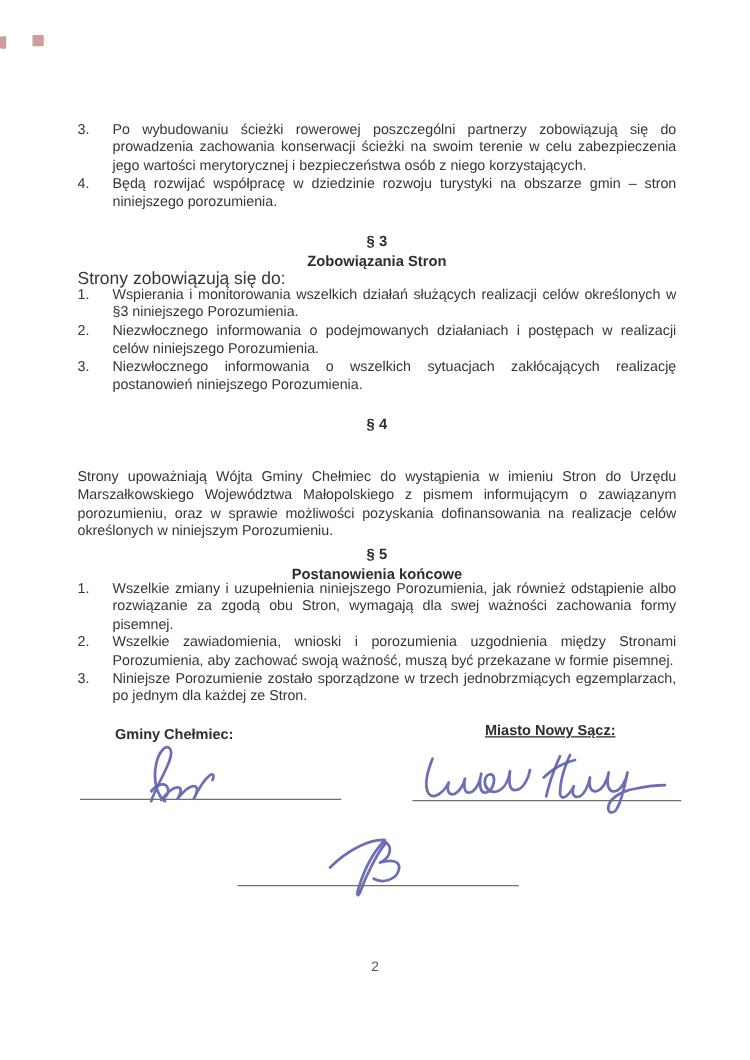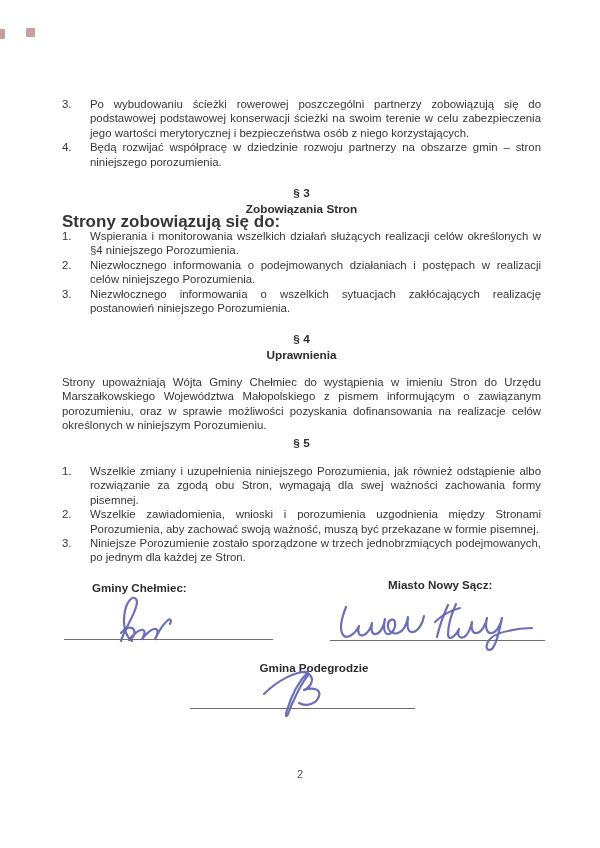--- a/index.html
+++ b/index.html
@@ -11,21 +11,21 @@
     position:relative;
     overflow:hidden;
   }
   .page{position:absolute;inset:0;background:#ffffff;}
   .abs{position:absolute;left:62px;right:59px;}
   .body-text{font-size:11.4px;line-height:14.4px;text-align:justify;color:#363636;}
   .li{display:flex;align-items:flex-start;}
   .li .num{width:28px;flex:none;}
   .li .txt{flex:1 1 auto;text-align:justify;}
   .sec-head{text-align:center;font-weight:700;font-size:11.8px;line-height:16.2px;color:#2e2e2e;}
-  .intro{font-size:17px;line-height:14.4px;color:#363636;font-weight:bold;}
+  .intro{font-size:14px;line-height:14.4px;color:#363636;}
   .sig-label{position:absolute;font-weight:700;font-size:11.6px;line-height:14px;color:#2d2d2d;white-space:nowrap;}
   .rule{position:absolute;height:1px;background:#6f6f6f;}
   .sig{position:absolute;}
   .ink{stroke:#5d5fae;stroke-width:2.2;fill:none;stroke-linecap:round;stroke-linejoin:round;opacity:.9;}
   .scan-mark{position:absolute;background:#a14f4f;opacity:.55;border-radius:1px;}
   .scan-mark.m1{left:0;top:29px;width:5px;height:10px;}
   .scan-mark.m2{left:26px;top:28px;width:9px;height:9px;}
   .page-number{position:absolute;left:0;right:0;top:768px;text-align:center;font-size:11px;color:#555555;}
   .center-label{position:absolute;left:214px;width:200px;text-align:center;font-weight:700;font-size:11.6px;color:#2d2d2d;}
 </style>
@@ -33,91 +33,90 @@
 <body>
 
 <div class="page">
 
   <div class="scan-mark m1"></div>
   <div class="scan-mark m2"></div>
 
   <div class="abs body-text" style="top:97px;">
     <div class="li">
       <span class="num">3.</span>
-      <span class="txt">Po wybudowaniu ścieżki rowerowej poszczególni partnerzy zobowiązują się do podstawowej podstawowej konserwacji ścieżki na swoim terenie w celu zabezpieczenia jego wartości merytorycznej i bezpieczeństwa osób z niego korzystających.</span>
+      <span class="txt">Po wybudowaniu ścieżki rowerowej poszczególni partnerzy zobowiązują się do prowadzenia zachowania konserwacji ścieżki na swoim terenie w celu zabezpieczenia jego wartości merytorycznej i bezpieczeństwa osób z niego korzystających.</span>
     </div>
     <div class="li">
       <span class="num">4.</span>
-      <span class="txt">Będą rozwijać współpracę w dziedzinie rozwoju partnerzy na obszarze gmin – stron niniejszego porozumienia.</span>
+      <span class="txt">Będą rozwijać współpracę w dziedzinie rozwoju turystyki na obszarze gmin – stron niniejszego porozumienia.</span>
     </div>
   </div>
 
   <div class="abs sec-head" style="top:185px;">
     <div>§ 3</div>
     <div>Zobowiązania Stron</div>
   </div>
   <div class="abs intro" style="top:215px;">Strony zobowiązują się do:</div>
   <div class="abs body-text" style="top:229px;">
     <div class="li">
       <span class="num">1.</span>
-      <span class="txt">Wspierania i monitorowania wszelkich działań służących realizacji celów określonych w §4 niniejszego Porozumienia.</span>
+      <span class="txt">Wspierania i monitorowania wszelkich działań służących realizacji celów określonych w §3 niniejszego Porozumienia.</span>
     </div>
     <div class="li">
       <span class="num">2.</span>
       <span class="txt">Niezwłocznego informowania o podejmowanych działaniach i postępach w realizacji celów niniejszego Porozumienia.</span>
     </div>
     <div class="li">
       <span class="num">3.</span>
       <span class="txt">Niezwłocznego informowania o wszelkich sytuacjach zakłócających realizację postanowień niniejszego Porozumienia.</span>
     </div>
   </div>
 
   <div class="abs sec-head" style="top:331px;">
     <div>§ 4</div>
-    <div>Uprawnienia</div>
   </div>
   <div class="abs body-text" style="top:375px;">Strony upoważniają Wójta Gminy Chełmiec do wystąpienia w imieniu Stron do Urzędu Marszałkowskiego Województwa Małopolskiego z pismem informującym o zawiązanym porozumieniu, oraz w sprawie możliwości pozyskania dofinansowania na realizacje celów określonych w niniejszym Porozumieniu.</div>
 
   <div class="abs sec-head" style="top:435px;">
     <div>§ 5</div>
+    <div>Postanowienia końcowe</div>
   </div>
   <div class="abs body-text" style="top:464px;">
     <div class="li">
       <span class="num">1.</span>
       <span class="txt">Wszelkie zmiany i uzupełnienia niniejszego Porozumienia, jak również odstąpienie albo rozwiązanie za zgodą obu Stron, wymagają dla swej ważności zachowania formy pisemnej.</span>
     </div>
     <div class="li">
       <span class="num">2.</span>
       <span class="txt">Wszelkie zawiadomienia, wnioski i porozumienia uzgodnienia między Stronami Porozumienia, aby zachować swoją ważność, muszą być przekazane w formie pisemnej.</span>
     </div>
     <div class="li">
       <span class="num">3.</span>
-      <span class="txt">Niniejsze Porozumienie zostało sporządzone w trzech jednobrzmiących podejmowanych, po jednym dla każdej ze Stron.</span>
+      <span class="txt">Niniejsze Porozumienie zostało sporządzone w trzech jednobrzmiących egzemplarzach, po jednym dla każdej ze Stron.</span>
     </div>
   </div>
 
   <div class="sig-label" style="left:92px;top:581px;">Gminy Chełmiec:</div>
-  <div class="sig-label" style="left:388px;top:578px;">Miasto Nowy Sącz:</div>
+  <div class="sig-label" style="left:388px;top:578px;text-decoration:underline;">Miasto Nowy Sącz:</div>
 
   <svg class="sig" style="left:98px;top:593px;" width="90" height="52" viewBox="0 0 90 52">
     <path class="ink" d="M34,48 C28,44 24,32 27,18 C29,8 35,2 38,6 C41,10 36,20 31,30 C27,38 24,44 23,48"></path>
     <path class="ink" d="M23,40 C28,34 34,33 36,37 C38,41 34,46 31,47 C35,42 41,36 45,37 C48,38 46,43 44,46 C48,41 54,35 58,36 C61,37 59,43 57,46 C60,40 64,32 69,28 C72,25 74,27 72,31"></path>
   </svg>
 
   <svg class="sig" style="left:336px;top:597px;" width="215" height="55" viewBox="0 0 215 55">
     <path class="ink" d="M10,10 C6,20 3,32 7,38 C11,43 19,37 23,29 C21,35 23,40 28,38 C32,36 35,30 36,26 C35,31 35,38 40,37 C45,36 48,28 49,22 C47,30 48,38 53,37 C57,36 60,30 59,25 C58,21 53,22 52,27 C51,33 56,38 62,36 C68,34 71,26 72,20 C71,28 71,36 77,35 C83,34 87,25 88,19"></path>
     <path class="ink" d="M112,8 C107,19 103,31 101,40"></path>
     <path class="ink" d="M99,25 C107,17 116,13 124,11"></path>
     <path class="ink" d="M120,7 C115,18 112,30 112,38 C113,44 119,40 123,32 C121,38 123,42 128,40 C132,38 135,30 136,25 C135,31 136,37 141,36 C146,35 150,27 151,21 C149,29 150,37 156,36 C161,35 165,27 166,21 C164,30 162,42 158,49 C155,55 149,54 151,47 C153,41 161,36 172,34 C180,32 190,31 196,31"></path>
   </svg>
 
   <div class="rule" style="left:64px;top:639px;width:209px;"></div>
   <div class="rule" style="left:330px;top:640px;width:215px;"></div>
 
-  <div class="center-label" style="top:661px;">Gmina Podegrodzie</div>
 
   <svg class="sig" style="left:258px;top:668px;" width="100" height="50" viewBox="0 0 100 50">
     <path class="ink" d="M6,26 C20,12 38,3 50,4 C42,12 34,26 29,42 C27,48 28,50 30,46 C35,32 44,14 51,6 C57,11 53,19 46,22 C55,19 63,21 61,28 C59,36 48,39 41,35"></path>
   </svg>
 
   <div class="rule" style="left:190px;top:708px;width:225px;"></div>
 
   <div class="page-number">2</div>
 
 </div>

